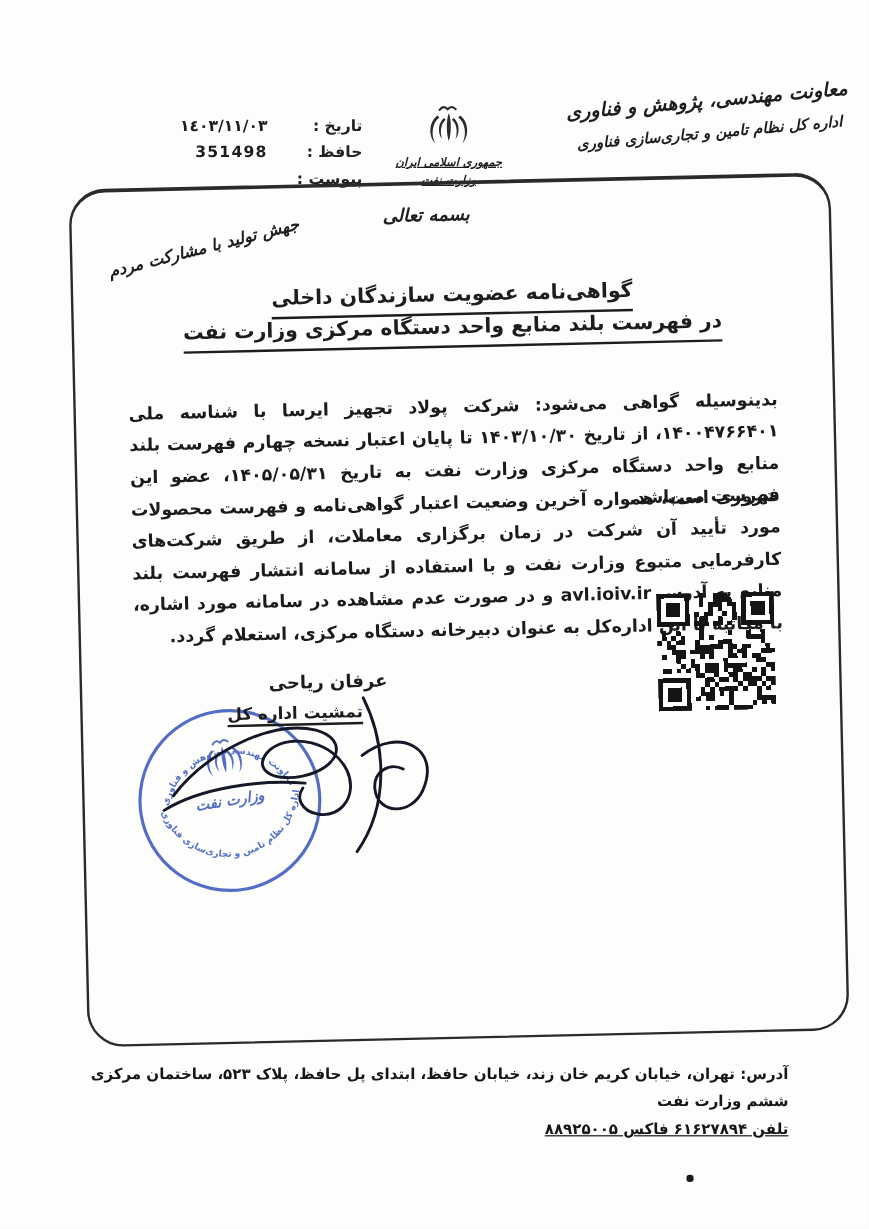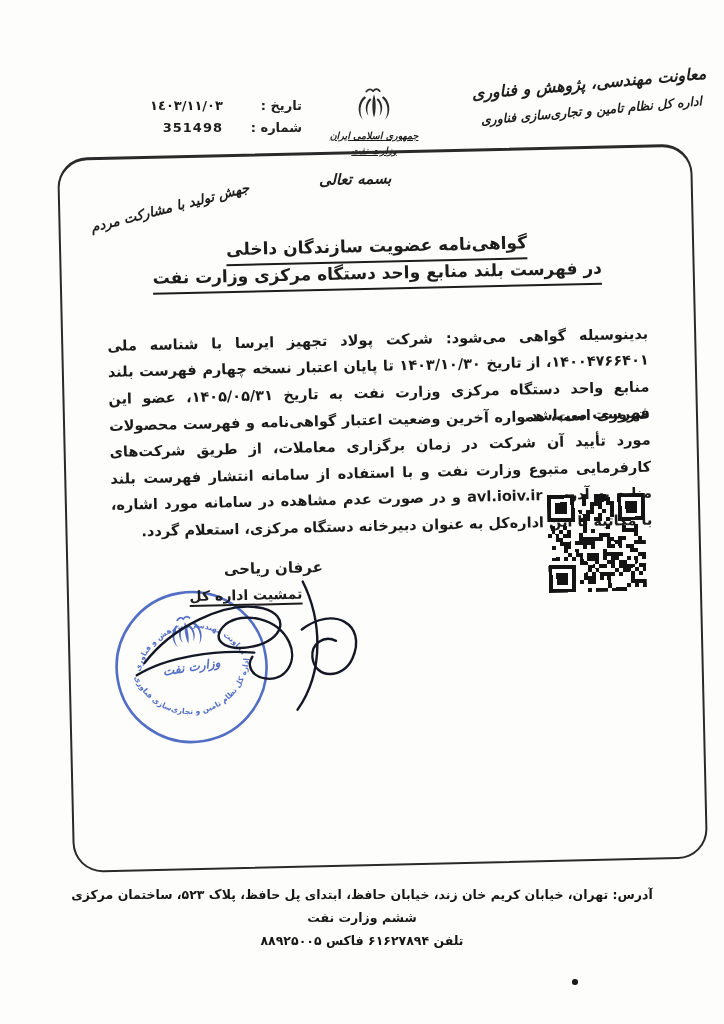--- a/index.html
+++ b/index.html
@@ -59,23 +59,23 @@
   .sig-name{position:absolute;left:146px;top:403px;width:118px;text-align:center;
     font-size:15px;font-weight:bold;z-index:3;}
   .sig-title{position:absolute;left:102px;top:430px;width:150px;text-align:center;
     font-size:14px;font-weight:bold;z-index:3;
     text-decoration:underline;text-decoration-thickness:1.5px;text-underline-offset:4px;}
   .stamp{position:absolute;left:40px;top:428px;width:162px;height:162px;z-index:2;
     transform:rotate(-8deg);opacity:.88;}
   .sig-scribble{position:absolute;left:56px;top:412px;width:250px;height:150px;z-index:4;}
 
   
-  .footer{position:absolute;left:67px;top:883px;width:590px;text-align:center;
+  .footer{position:absolute;left:67px;top:883px;width:590px;
     font-size:12.5px;font-weight:bold;line-height:23px;color:#161616;}
-  .footer .phone{letter-spacing:.5px;}
+  .footer .phone{letter-spacing:.5px;text-decoration:underline;}
 
   .artifact-dot{position:absolute;left:572px;top:979px;width:6px;height:6px;
     background:#1c1c1c;border-radius:45%;}
 </style>
 </head>
 <body>
 
 <svg width="0" height="0" style="position:absolute" aria-hidden="true">
   <defs>
     <g id="emblem-shape">
@@ -92,22 +92,26 @@
 </svg>
 
 <div id="page">
 
   <div class="meta">
     <div class="meta-row">
       <span class="meta-label">تاریخ :</span>
       <span class="meta-value">١٤٠٣/١١/٠٣</span>
     </div>
     <div class="meta-row">
-      <span class="meta-label">شماره :</span>
+      <span class="meta-label">حافظ :</span>
       <span class="meta-value">351498</span>
+    </div>
+    <div class="meta-row">
+      <span class="meta-label">پیوست :</span>
+      <span class="meta-value"></span>
     </div>
   </div>
 
   <div class="logo">
     <svg width="46" height="48" viewBox="0 0 48 40">
       <use href="#emblem-shape"></use>
     </svg>
     <div class="logo-country">جمهوری اسلامی ایران</div>
     <div class="logo-ministry">وزارت نفت</div>
   </div>

